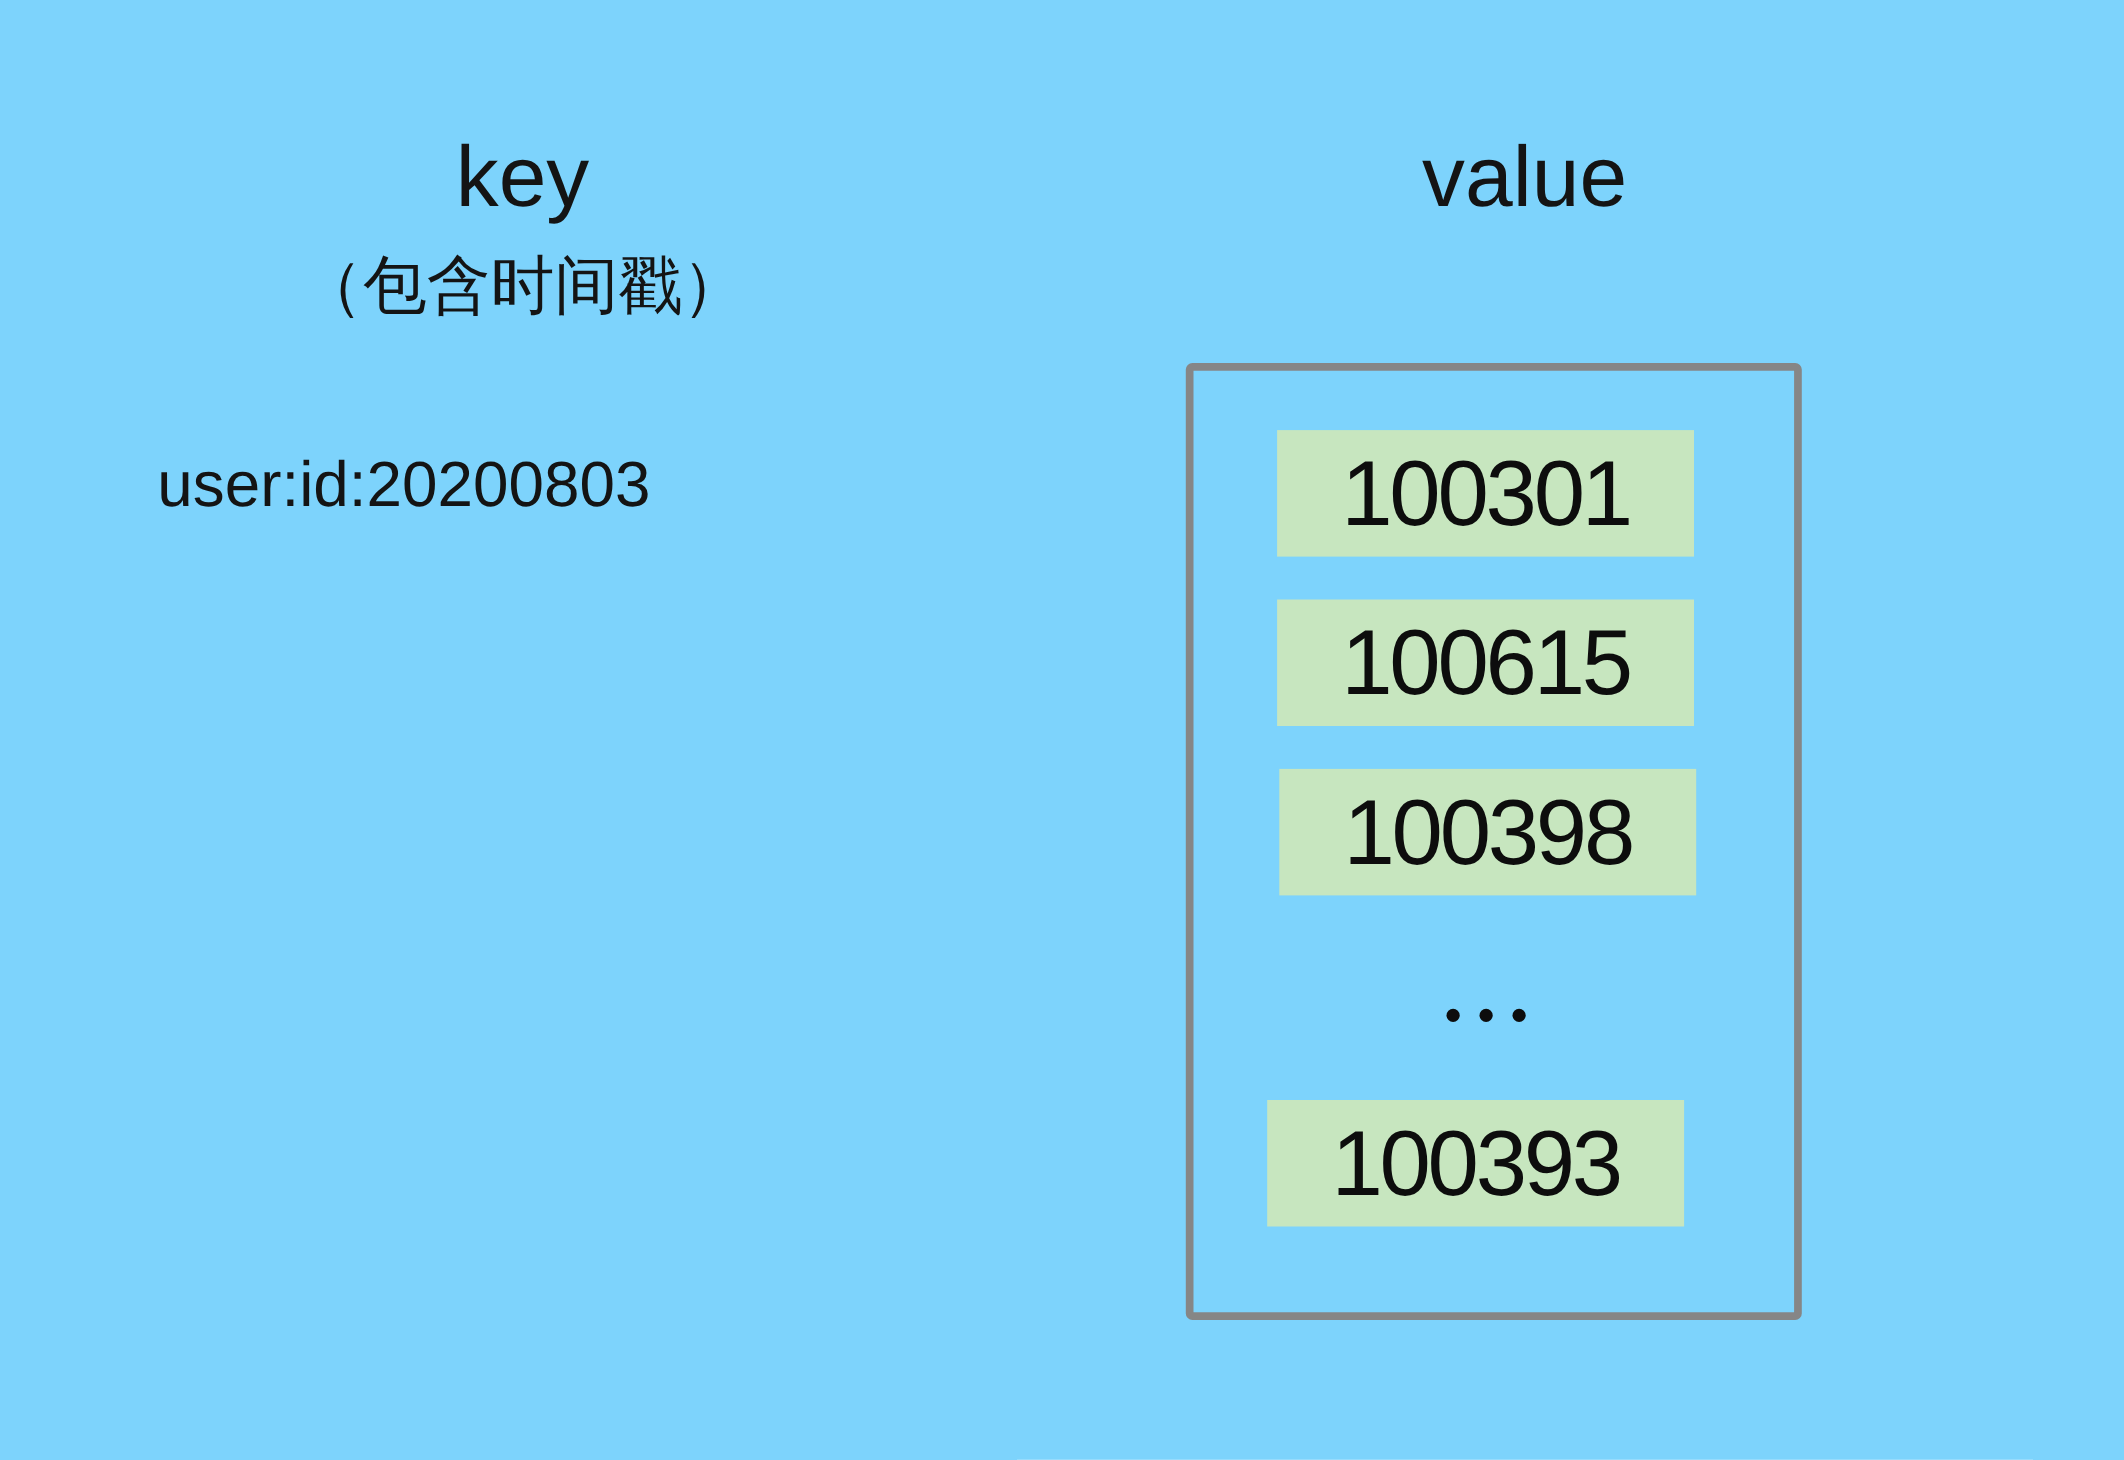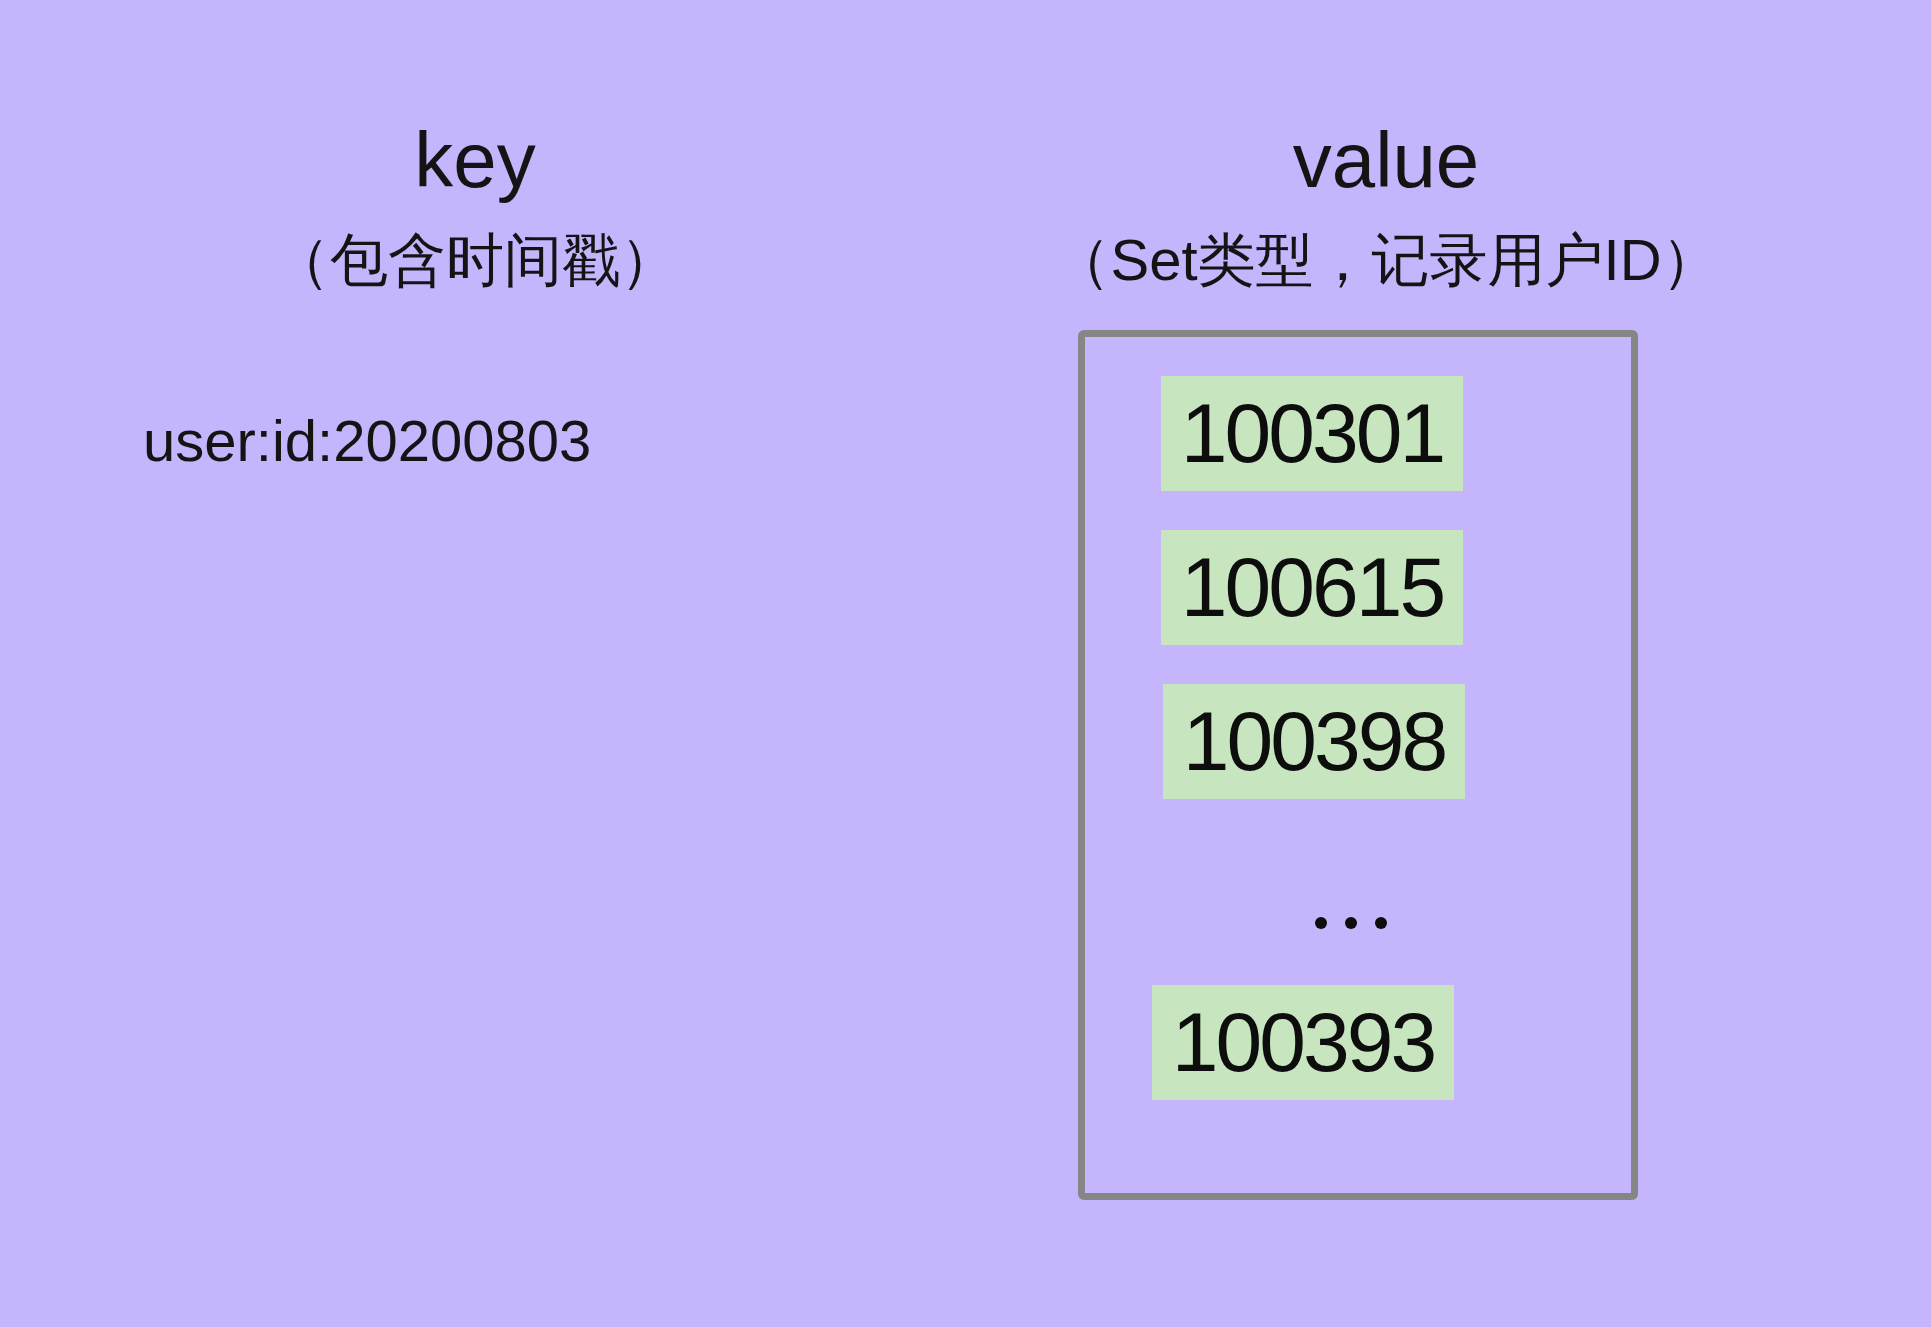--- a/index.html
+++ b/index.html
@@ -3,21 +3,21 @@
 <meta charset="utf-8">
 <style>
   html, body {
     margin: 0;
     padding: 0;
   }
   .stage {
     position: relative;
     width: 1931px;
     height: 1327px;
-    background: #c4b5fd;
+    background: #7dd3fc;
     overflow: hidden;
     font-family: "Liberation Sans", "DejaVu Sans", sans-serif;
     color: #141414;
   }
   .col-header {
     position: absolute;
     top: 110px;
     text-align: center;
     white-space: nowrap;
   }
@@ -48,29 +48,30 @@
     width: 560px;
     height: 870px;
     box-sizing: border-box;
     border: 7px solid #868686;
     border-radius: 6px;
     background: transparent;
   }
 
   .set-item {
     position: absolute;
-    width: 302px;
+    width: 379px;
     height: 115px;
     background: #c7e6bf;
     display: flex;
     align-items: center;
     justify-content: center;
     font-size: 84px;
     letter-spacing: -3px;
     color: #0d0d0d;
+    margin-top: 15px;
   }
   .item-1 { left: 1161px; top: 376px; }
   .item-2 { left: 1161px; top: 530px; }
   .item-3 { left: 1163px; top: 684px; }
   .item-4 { left: 1152px; top: 985px; text-align: center; }
 
   .ellipsis-row {
     position: absolute;
     left: 1161px;
     top: 885px;
@@ -93,21 +94,20 @@
 
 <div class="stage">
 
   <div class="col-header header-key">
     <div class="title">key</div>
     <div class="subtitle">（包含时间戳）</div>
   </div>
 
   <div class="col-header header-value">
     <div class="title">value</div>
-    <div class="subtitle">（Set类型，记录用户ID）</div>
   </div>
 
   <div class="key-string">user:id:20200803</div>
 
   <div class="set-box"></div>
 
   <div class="set-item item-1">100301</div>
 
   <div class="set-item item-2">100615</div>
 

